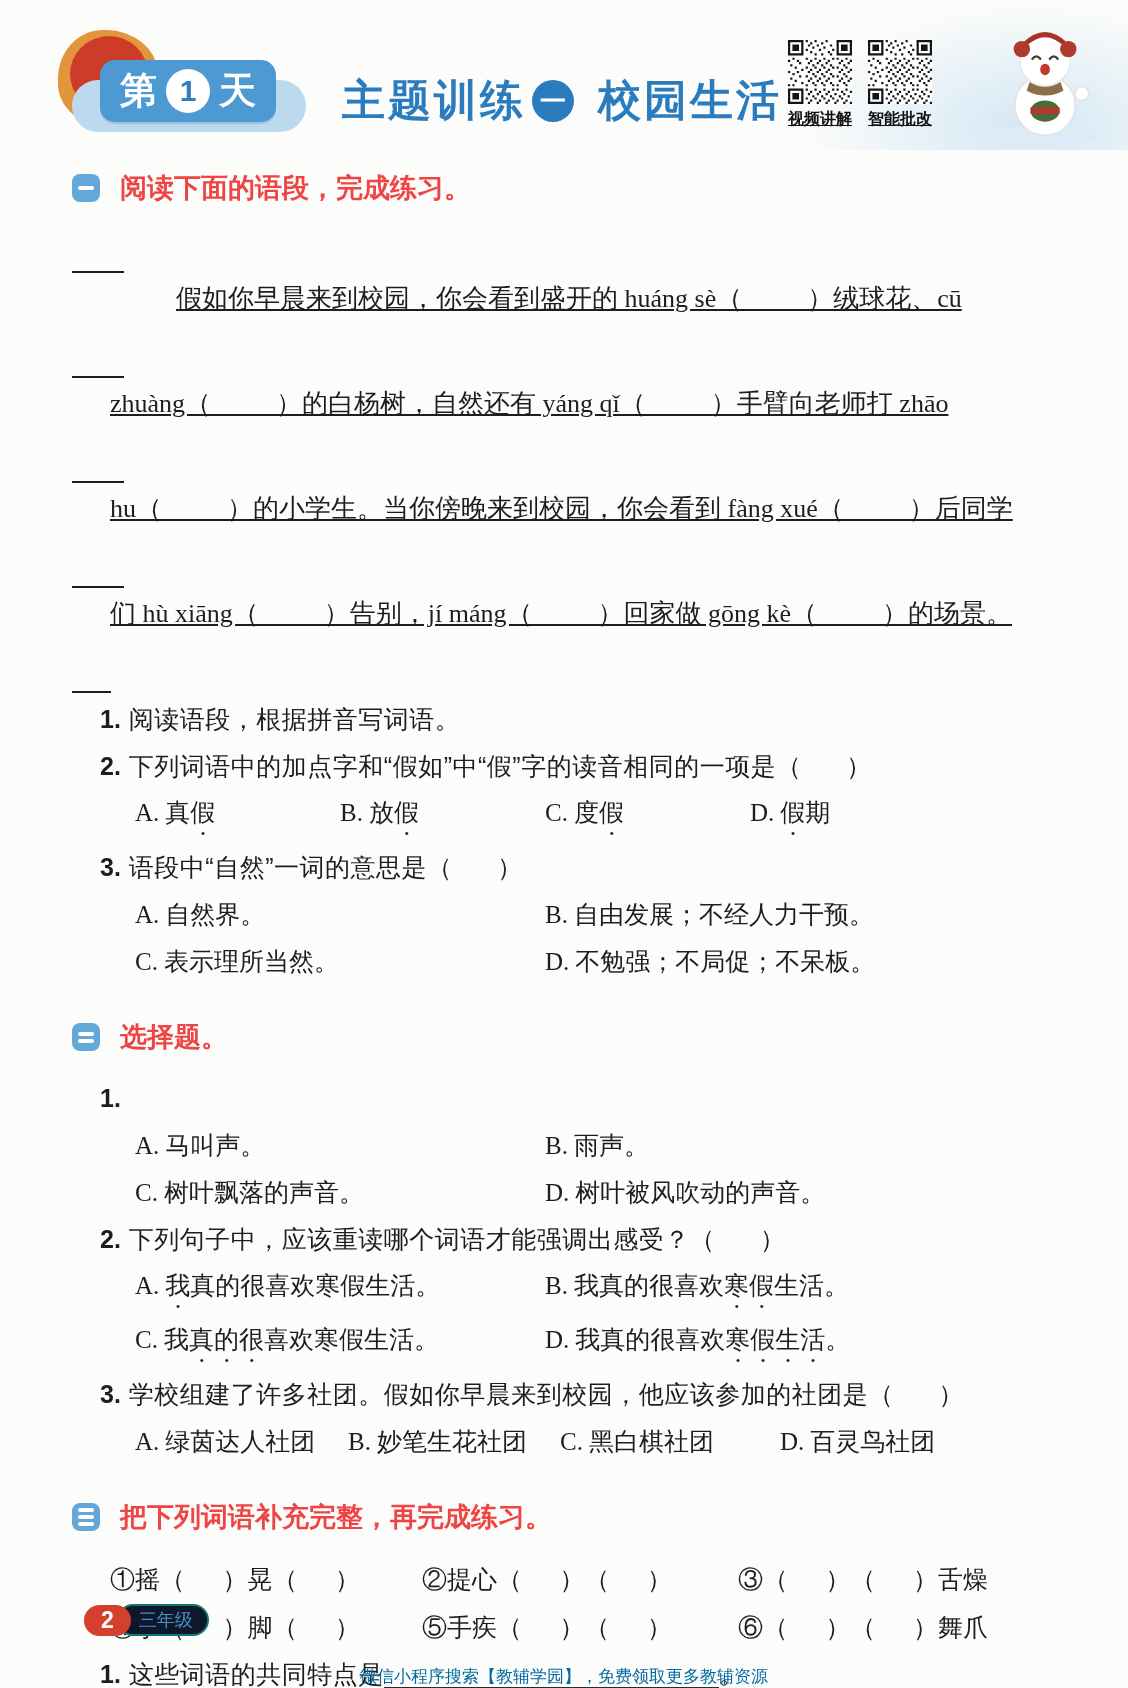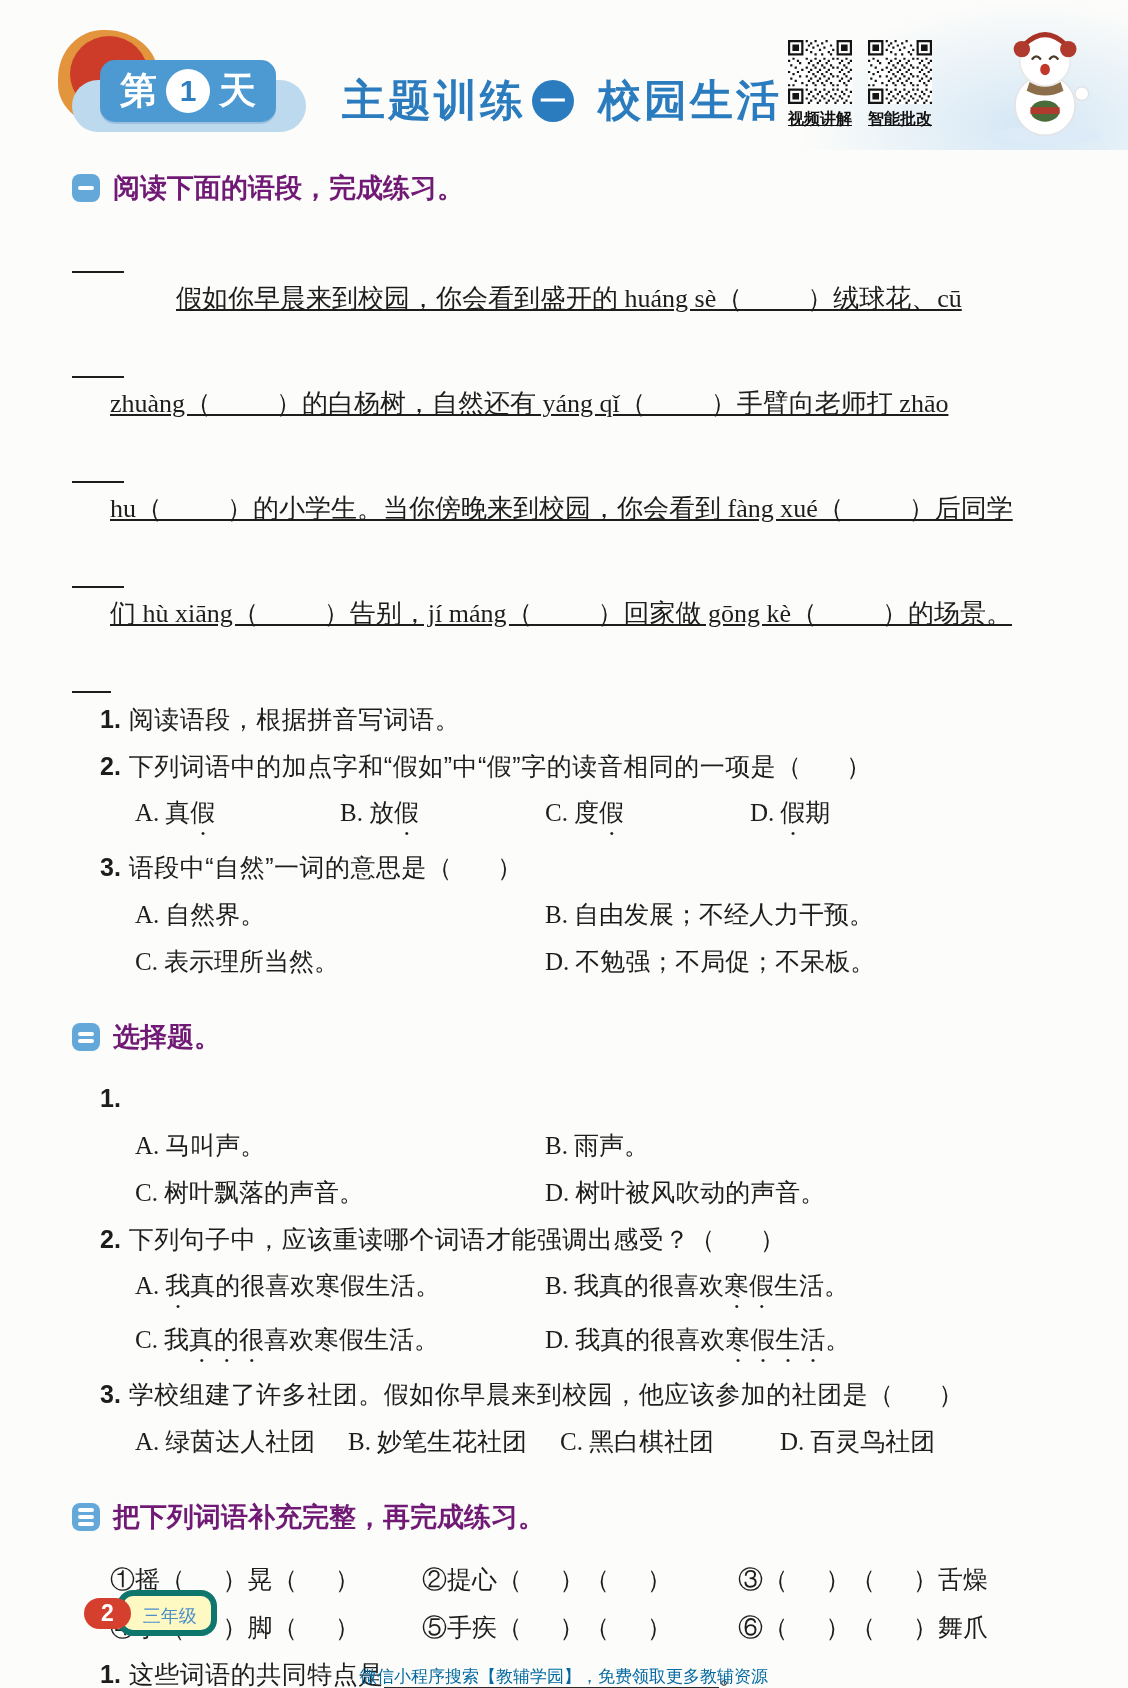--- a/index.html
+++ b/index.html
@@ -27,22 +27,22 @@
        align-items:center;justify-content:center;font-size:26px;font-weight:700;letter-spacing:0;}
   .title-right{margin-left:18px;}
   .qr-group{position:absolute;left:788px;top:40px;display:flex;gap:16px;}
   .qr-item{display:flex;flex-direction:column;align-items:center;gap:5px;}
   .qr-svg{width:64px;height:64px;background:#fff;}
   .qr-label{font-size:16px;font-weight:700;color:#111;text-decoration:underline;}
   .snowman{position:absolute;right:22px;top:22px;width:118px;height:122px;}
 
   
   .content{position:absolute;top:152px;left:0;right:0;padding:0 56px 0 72px;}
-  .sec-title{display:flex;align-items:center;gap:13px;height:44px;margin-top:14px;
-       font-size:27px;font-weight:700;color:#701a75;}
+  .sec-title{display:flex;align-items:center;gap:20px;height:44px;margin-top:14px;
+       font-size:27px;font-weight:700;color:#ef4444;}
   .icon-badge{width:28px;height:28px;border-radius:8px;background:#63a8d9;flex:0 0 auto;
        display:flex;flex-direction:column;align-items:center;justify-content:center;gap:3px;}
   .icon-badge .bar{width:16px;height:4px;background:#fff;border-radius:2px;}
 
   .passage{margin-top:6px;font-size:26px;text-decoration:underline;}
   .passage-line{height:45px;display:flex;align-items:center;padding-left:38px;}
   .passage-line.first{padding-left:104px;}
 
   .q{height:47px;display:flex;align-items:center;padding-left:28px;font-size:25px;}
   .q .num{font-weight:700;margin-right:8px;}
@@ -63,22 +63,22 @@
   .blank{display:inline-block;border-bottom:2px solid #2a2a2a;height:1.05em;vertical-align:-4px;}
   .blank.long{width:335px;}
 
   .gap-lg{margin-top:30px;}
   .gap-md{margin-top:16px;}
 
   
   .footer-badge{position:absolute;left:84px;bottom:52px;display:flex;align-items:center;}
   .page-pill{background:#d5402e;color:#fff;font-size:23px;font-weight:700;padding:2px 17px;
        border-radius:17px;position:relative;z-index:2;}
-  .grade-pill{border:6px solid #0f766e;background:#fef9c3;color:#4b8fc9;font-size:18px;
-       padding:8px 14px 2px 20px;border-radius:16px;margin-left:-14px;z-index:1;}
+  .grade-pill{border:2px solid #0f766e;background:#0f172a;color:#4b8fc9;font-size:18px;
+       padding:2px 14px 2px 20px;border-radius:16px;margin-left:-14px;z-index:1;}
   .footer-note{position:absolute;left:0;right:0;bottom:0;text-align:center;font-size:17px;color:#0369a1;}
 </style>
 </head>
 <body>
 
 <svg width="0" height="0" style="position:absolute">
   <defs>
     <g id="qrsym">
       <rect x="0" y="0" width="29" height="29" fill="#fff"></rect>
       <path fill="#141414" d="M0 0h7v7H0z M22 0h7v7h-7z M0 22h7v7H0z"></path>

